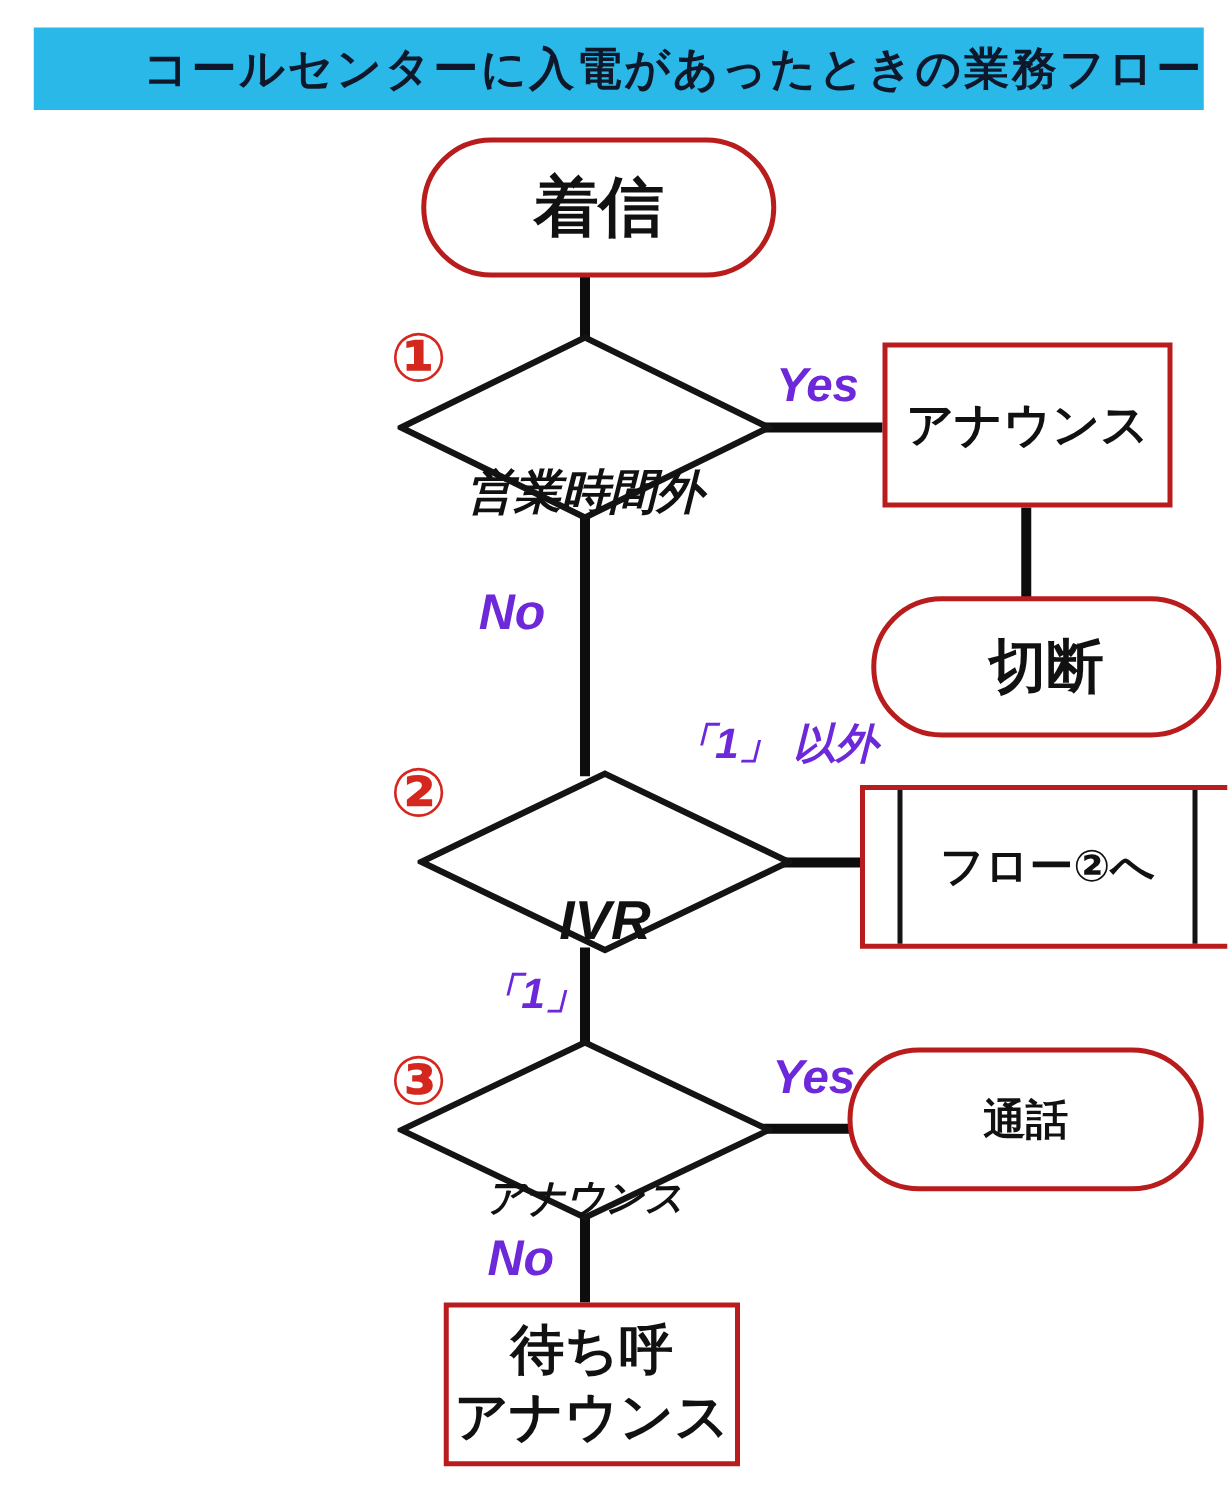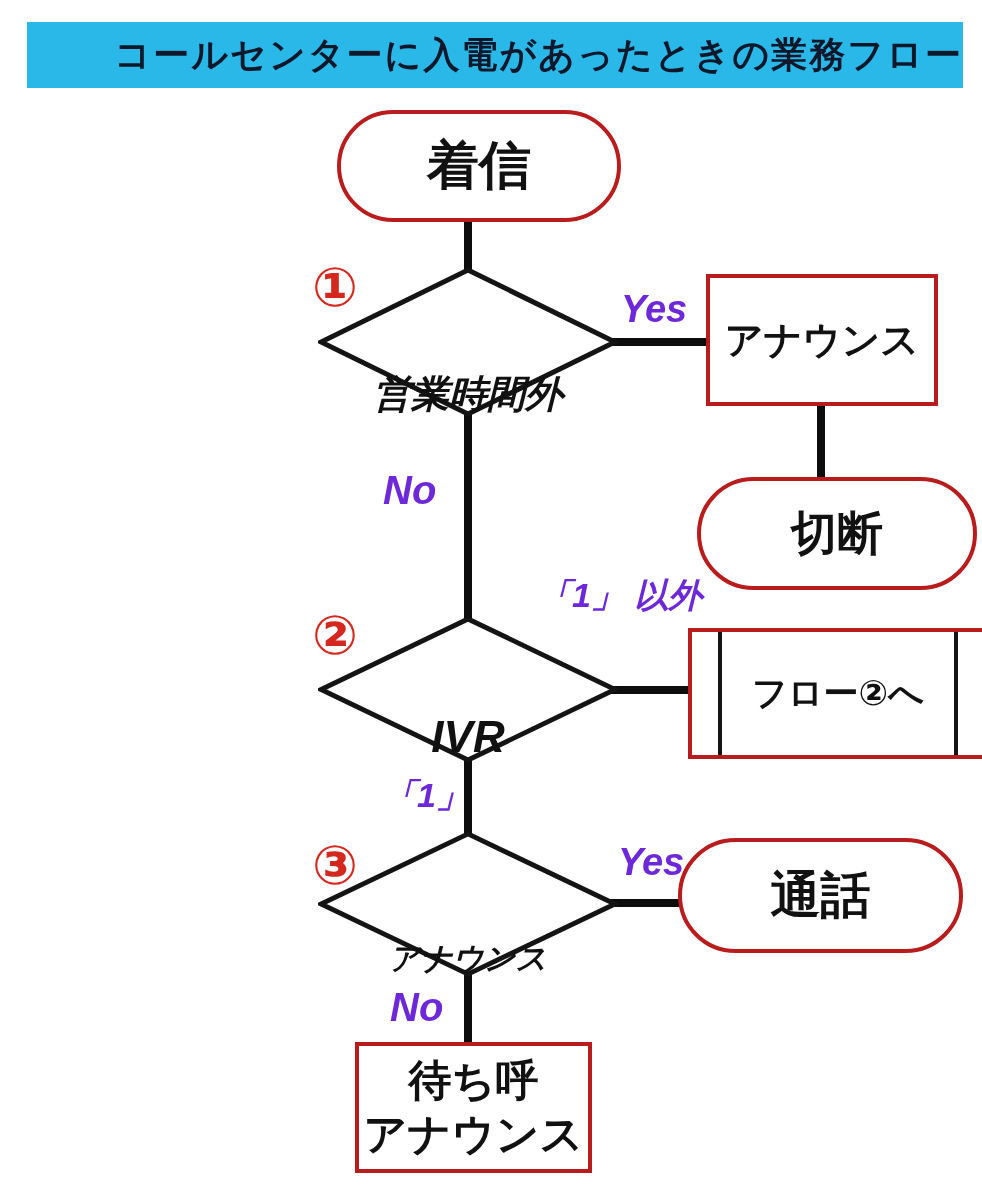--- a/index.html
+++ b/index.html
@@ -84,21 +84,21 @@
   <div class="shape process" style="left:706px;top:274px;width:232px;height:132px;font-size:38px;">
     <span>アナウンス</span>
   </div>
 
   <div class="shape terminal" style="left:697px;top:477px;width:280px;height:113px;font-size:46px;">
     <span>切断</span>
   </div>
 
   <div class="edge-label" style="left:383px;top:470px;font-size:40px;">No</div>
 
-  <div class="decision" style="left:318px;top:616px;width:300px;height:147px;font-size:44px;">
+  <div class="decision" style="left:334px;top:616px;width:300px;height:147px;font-size:44px;">
     <svg viewBox="0 0 300 150" preserveAspectRatio="none">
       <polygon points="150,3 297,75 150,147 3,75" fill="#ffffff" stroke="#141414" stroke-width="5"></polygon>
     </svg>
     <span class="dlabel">IVR</span>
   </div>
   <div class="step-badge" style="left:312px;top:608px;">②</div>
   <div class="edge-label" style="left:538px;top:578px;font-size:34px;">「1」 以外</div>
 
   <div class="shape predefined" style="left:688px;top:628px;width:300px;height:131px;font-size:35px;">
     <span class="bar left"></span>
@@ -113,21 +113,21 @@
       <polygon points="150,3 297,75 150,147 3,75" fill="#ffffff" stroke="#141414" stroke-width="5"></polygon>
     </svg>
     <span class="dlabel two-line">
       <br>
       <span>アナウンス</span>
     </span>
   </div>
   <div class="step-badge" style="left:312px;top:838px;">③</div>
   <div class="edge-label" style="left:618px;top:843px;font-size:38px;">Yes</div>
 
-  <div class="shape terminal" style="left:678px;top:838px;width:285px;height:115px;font-size:50px;">
+  <div class="shape terminal" style="left:678px;top:838px;width:285px;height:115px;font-size:34px;">
     <span>通話</span>
   </div>
 
   <div class="edge-label" style="left:390px;top:987px;font-size:40px;">No</div>
 
   <div class="shape process two-line" style="left:355px;top:1042px;width:237px;height:131px;font-size:43px;">
     <span class="two-line">
       <span>待ち呼</span><br>
       <span>アナウンス</span>
     </span>

